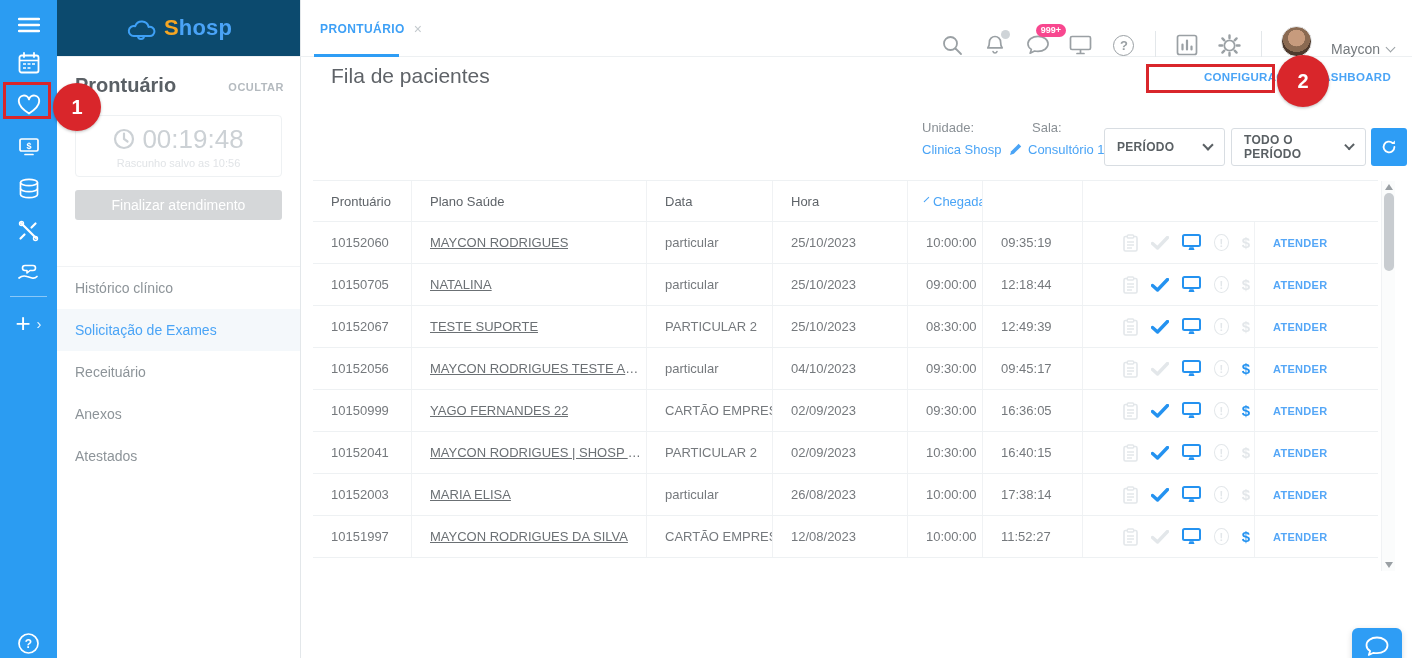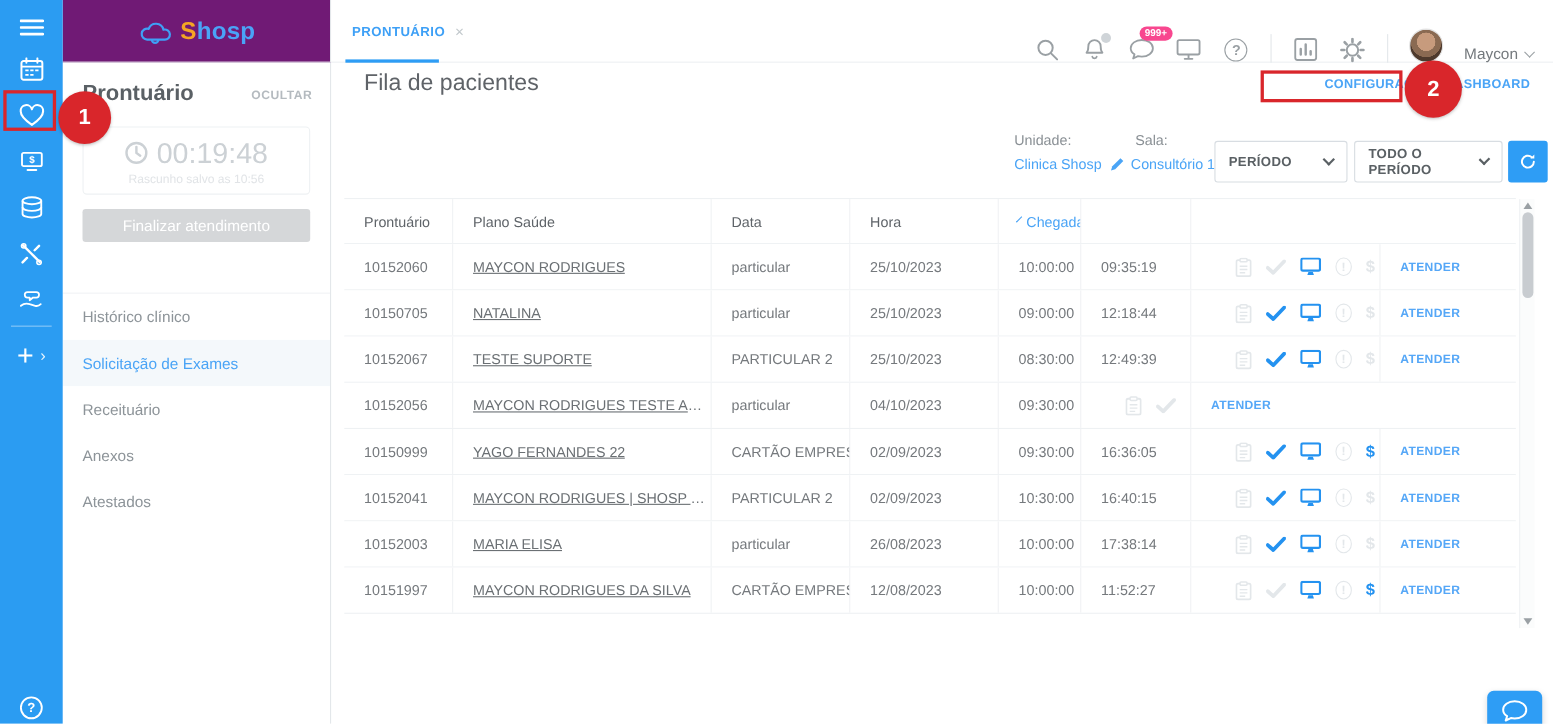--- a/index.html
+++ b/index.html
@@ -7,21 +7,21 @@
   body { font-family:"Liberation Sans", sans-serif; background:#fff; position:relative; color:#5f6469; }
 
   
   .sidebar { position:absolute; left:0; top:0; width:57px; height:658px; background:#2b9cf2; z-index:5; }
   .sb-item { position:absolute; left:0; width:57px; height:38px; display:flex; align-items:center; justify-content:center; color:#fff; cursor:pointer; }
   .sb-divider { position:absolute; left:10px; width:37px; height:1px; background:rgba(255,255,255,.45); }
   .sb-plus { font-size:26px; font-weight:300; line-height:1; }
   .sb-chev { font-size:15px; margin-left:6px; opacity:.9; }
 
   
-  .logo-area { position:absolute; left:57px; top:0; width:244px; height:57px; background:#701a75; border-bottom:1px solid #edf0f2; border-right:1px solid #e3e7ea; display:flex; align-items:center; justify-content:center; gap:7px; z-index:4;}
+  .logo-area { position:absolute; left:57px; top:0; width:244px; height:57px; background:#0c4a6e; border-bottom:1px solid #edf0f2; border-right:1px solid #e3e7ea; display:flex; align-items:center; justify-content:center; gap:7px; z-index:4;}
   .logo-text { font-size:22px; font-weight:700; letter-spacing:.2px; }
   .logo-text .s1 { color:#f5a623; } .logo-text .s2 { color:#4aa3f7; }
   .topbar { position:absolute; left:301px; top:0; right:0; height:57px; background:#fff; border-bottom:1px solid #edf0f2; z-index:4; }
   .tab { position:absolute; left:13px; top:0; height:57px; display:flex; align-items:center; gap:9px; padding:0 6px; }
   .tab-label { color:#3ea0f6; font-size:12px; font-weight:700; letter-spacing:.4px; }
   .tab-close { color:#c3c9cd; font-size:14px; cursor:pointer; }
   .tab-underline { position:absolute; left:13px; bottom:-1px; width:85px; height:3px; background:#2e9df5; }
   .tb-icons { position:absolute; right:0; top:0; height:57px; display:flex; align-items:flex-end; gap:19px; padding-right:18px; }
   .tb-ic { position:relative; width:24px; height:24px; display:flex; align-items:center; justify-content:center; color:#9aa0a4; cursor:pointer; }
   .tb-sep { width:1px; height:26px; background:#e3e7ea; }
@@ -398,20 +398,21 @@
         </div>
       </div>
       <div class="t-row">
         <div class="t-cell ">10152056</div>
         <div class="t-cell ">
           <span class="name-link">MAYCON RODRIGUES TESTE AGUIAS DA ...</span>
         </div>
         <div class="t-cell ">particular</div>
         <div class="t-cell ">04/10/2023</div>
         <div class="t-cell ">09:30:00</div>
+        <div class="t-cell ">09:45:17</div>
         <div class="t-cell icons-cell">
           <span class="row-ic">
             <svg width="15" height="18" viewBox="0 0 15 18">
               <rect x="1" y="2.5" width="13" height="14.5" rx="1.5" fill="none" stroke="currentColor" stroke-width="1.6"></rect>
               <rect x="4.3" y="1" width="6.4" height="3" rx="1" fill="#fff" stroke="currentColor" stroke-width="1.4"></rect>
               <path d="M4 8h7M4 11h7M4 14h5" stroke="currentColor" stroke-width="1.3"></path>
             </svg>
           </span>
           <span class="row-ic">
             <svg width="18" height="14" viewBox="0 0 18 14">

